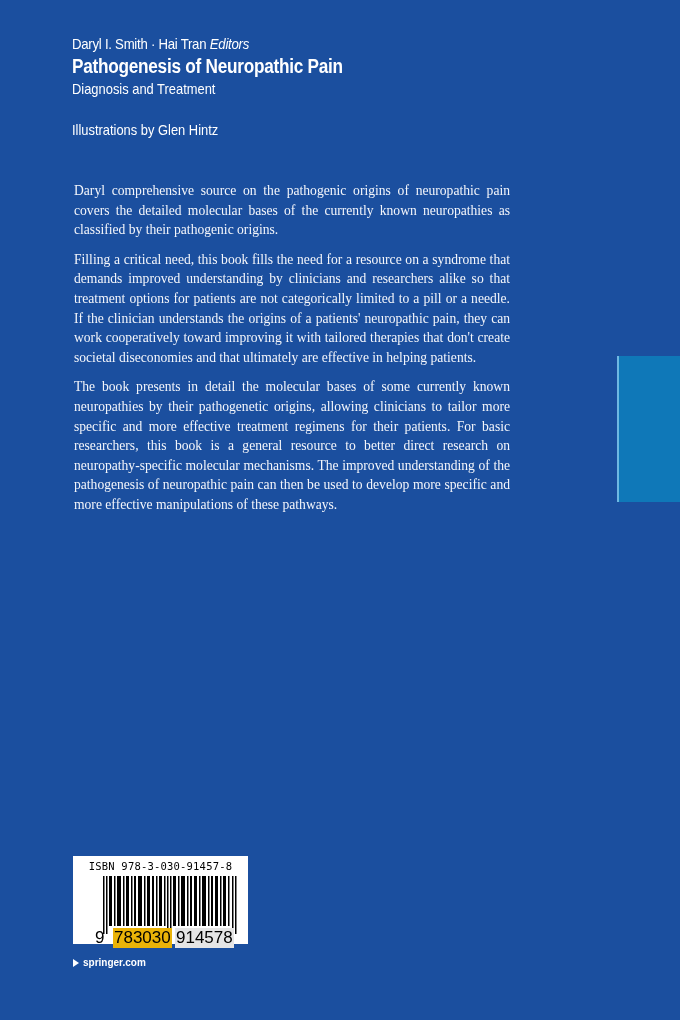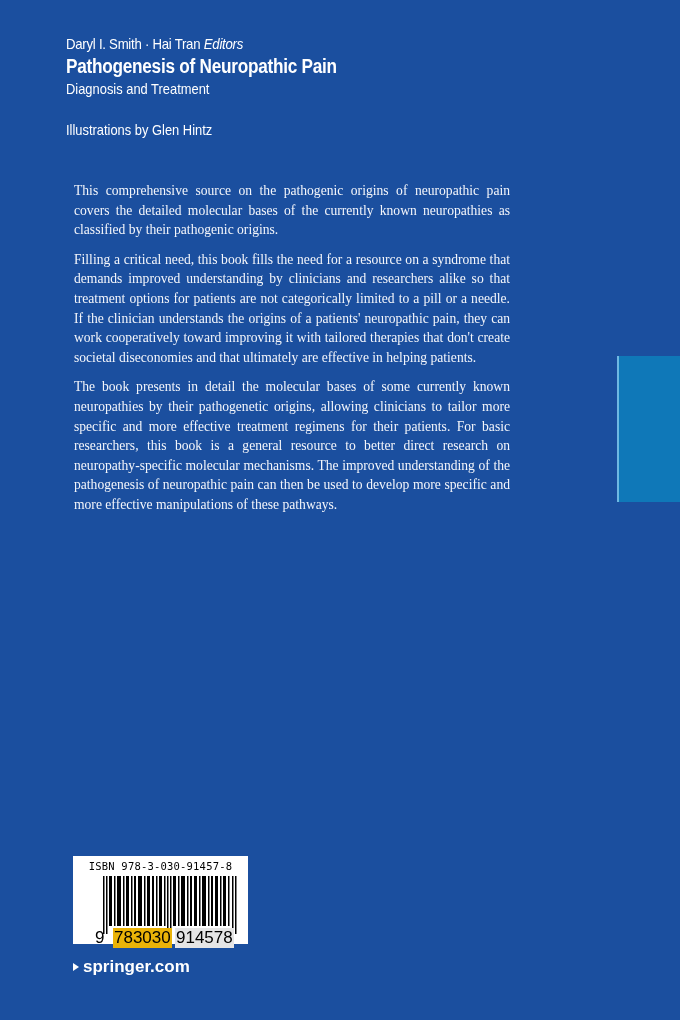--- a/index.html
+++ b/index.html
@@ -9,21 +9,21 @@
     body {
       width: 680px;
       height: 1020px;
       background: #1b4f9f;
       position: relative;
       overflow: hidden;
       color: #ffffff;
     }
     .header {
       position: absolute;
-      left: 66px;
+      left: 72px;
       top: 34px;
       font-family: "Liberation Sans", sans-serif;
     }
     .authors {
       font-size: 15px;
       line-height: 20px;
       letter-spacing: -0.3px;
       transform: scaleX(0.88);
       transform-origin: left;
       white-space: nowrap;
@@ -118,21 +118,21 @@
     }
     .barcode-digits .d0 { position: absolute; left: 22px; }
     .barcode-digits .d1 { position: absolute; left: 40px; background: #eab308; padding: 0 1px; }
     .barcode-digits .d2 { position: absolute; left: 102px; background: #e5e5e5; padding: 0 1px; }
     .springer {
       position: absolute;
       left: 73px;
       top: 957px;
       font-family: "Liberation Sans", sans-serif;
       font-weight: bold;
-      font-size: 17px;
+      font-size: 10px;
       color: #ffffff;
       text-decoration: none;
       display: flex;
       align-items: center;
       gap: 4px;
     }
     .springer .arrow {
       width: 0;
       height: 0;
       border-top: 4px solid transparent;
@@ -146,21 +146,21 @@
 <div class="header">
   <div class="authors">
     <span>Daryl I. Smith · Hai Tran</span><span class="role">Editors</span>
   </div>
   <div class="title">Pathogenesis of Neuropathic Pain</div>
   <div class="subtitle">Diagnosis and Treatment</div>
   <div class="illustrator">Illustrations by Glen Hintz</div>
 </div>
 
 <div class="body-text">
-  <p>This comprehensive source on the pathogenic origins of neuropathic pain covers the detailed molecular bases of the currently known neuropathies as classified by their pathogenic origins.</p>
+  <p>Daryl comprehensive source on the pathogenic origins of neuropathic pain covers the detailed molecular bases of the currently known neuropathies as classified by their pathogenic origins.</p>
   <p>Filling a critical need, this book fills the need for a resource on a syndrome that demands improved understanding by clinicians and researchers alike so that treatment options for patients are not categorically limited to a pill or a needle.  If the clinician understands the origins of a patients' neuropathic pain, they can work cooperatively toward improving it with tailored therapies that don't create societal diseconomies and that ultimately are effective in helping patients.</p>
   <p>The book presents in detail the molecular bases of some currently known neuropathies by their pathogenetic origins, allowing clinicians to tailor more specific and more effective treatment regimens for their patients. For basic researchers, this book is a general resource to better direct research on neuropathy-specific molecular mechanisms.  The improved understanding of the pathogenesis of neuropathic pain can then be used to develop more specific and more effective manipulations of these pathways.</p>
 </div>
 
 <div class="side-tab"></div>
 
 <div class="barcode-box">
   <div class="isbn-text">ISBN 978-3-030-91457-8</div>
   <svg class="bars" viewBox="0 0 134 58" preserveAspectRatio="none">
     <g fill="#000">

